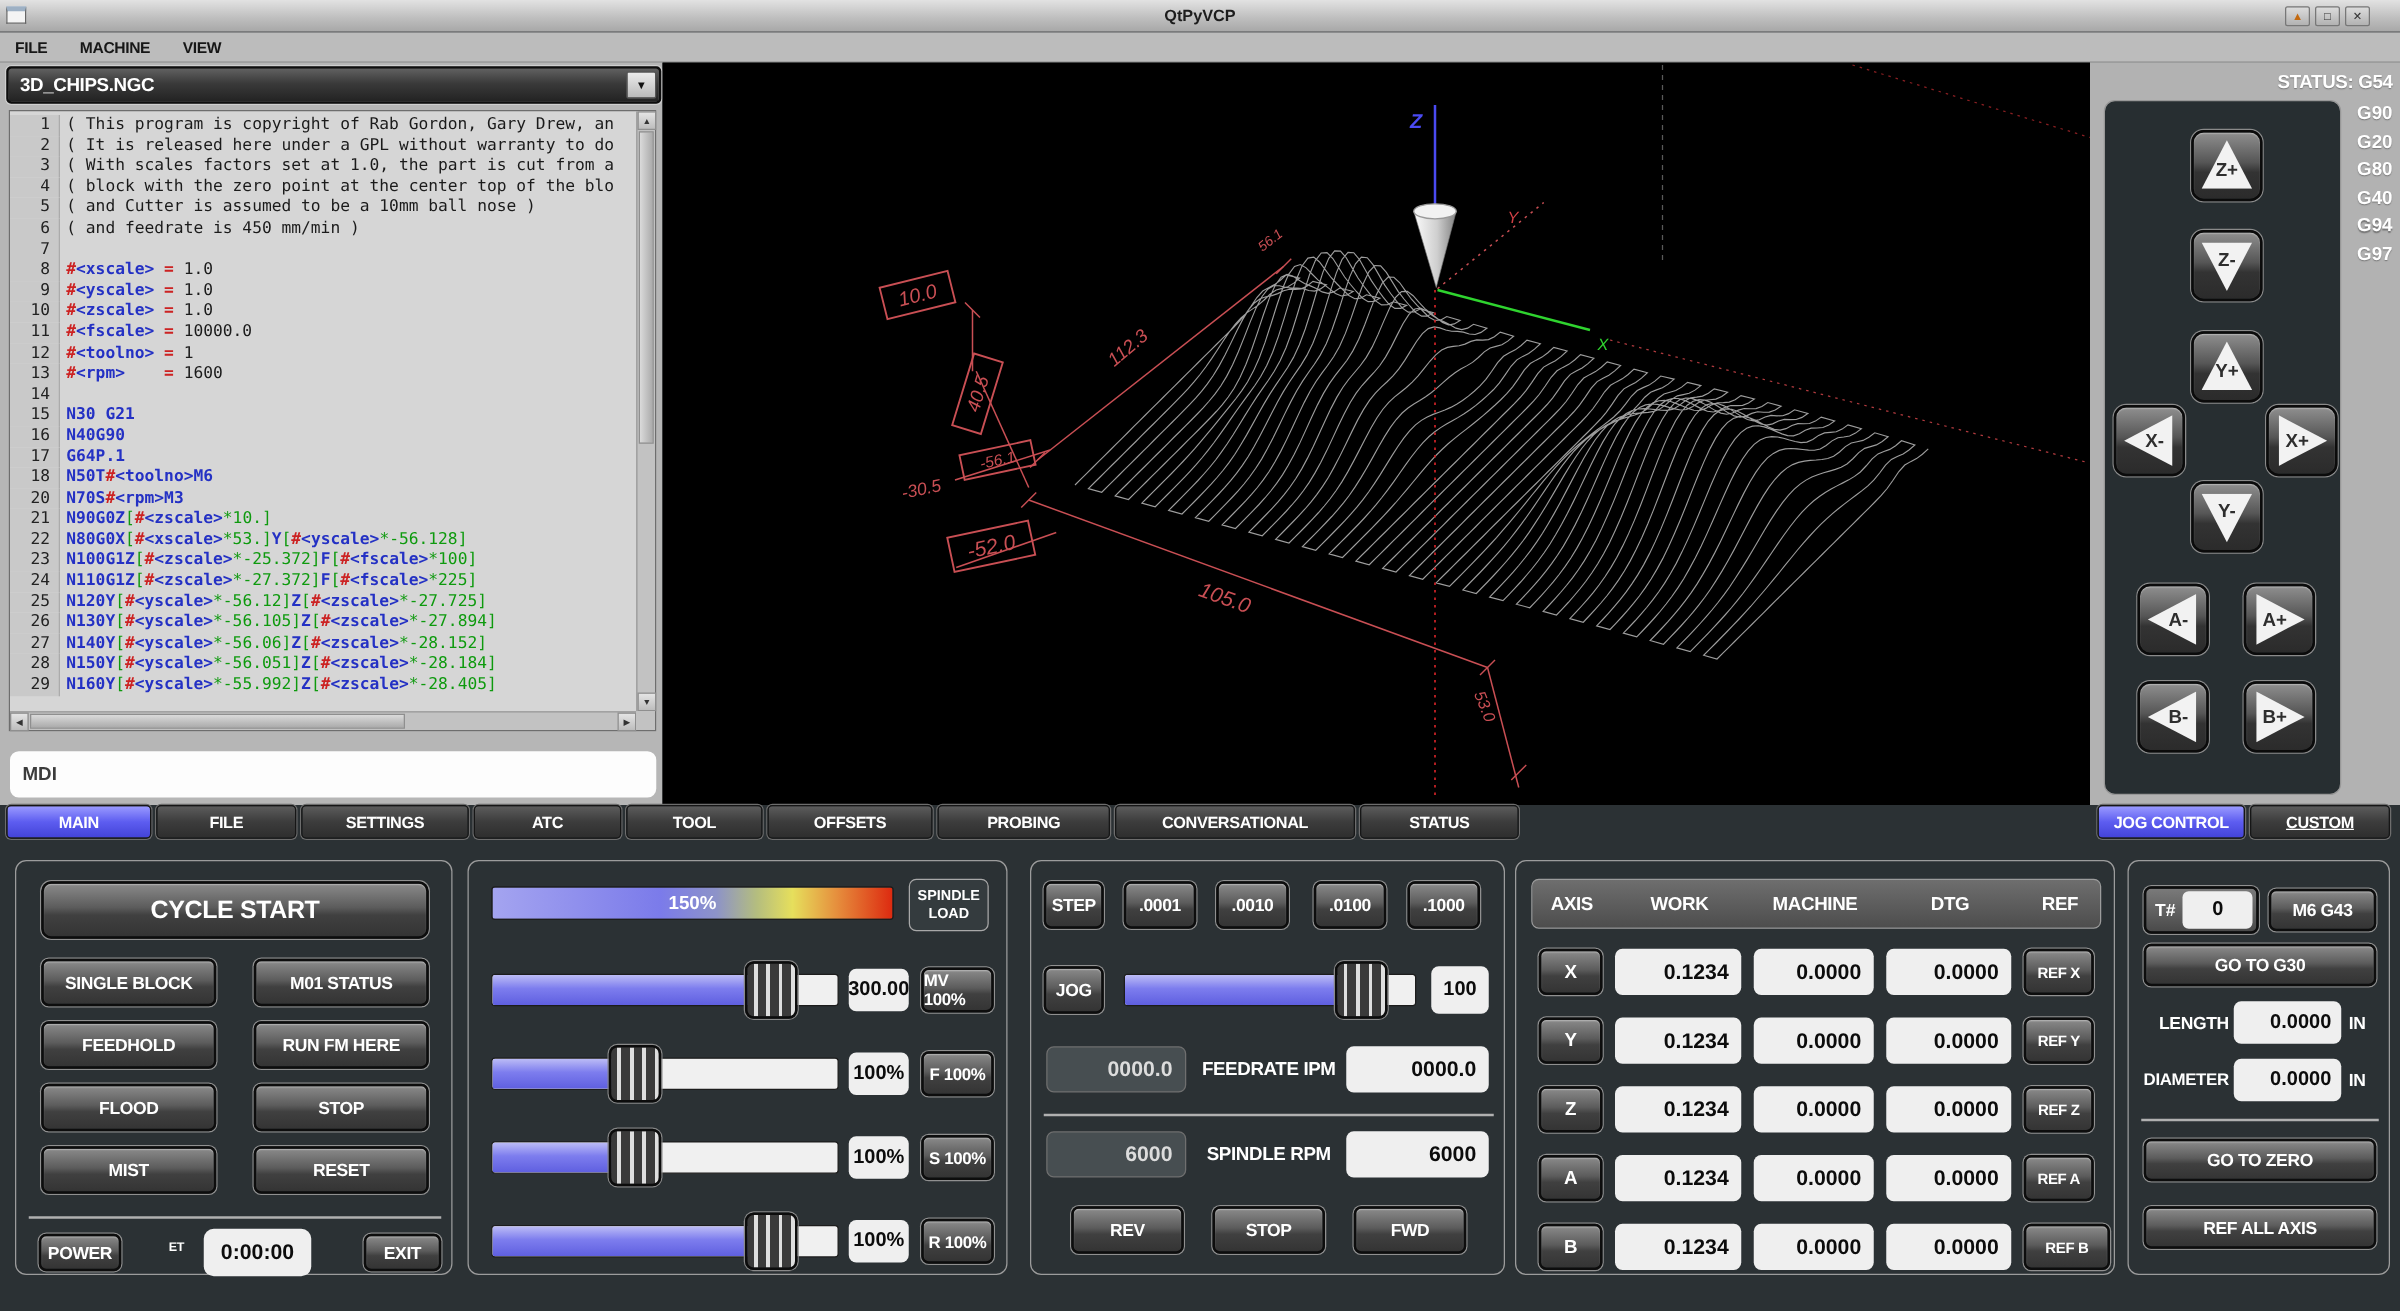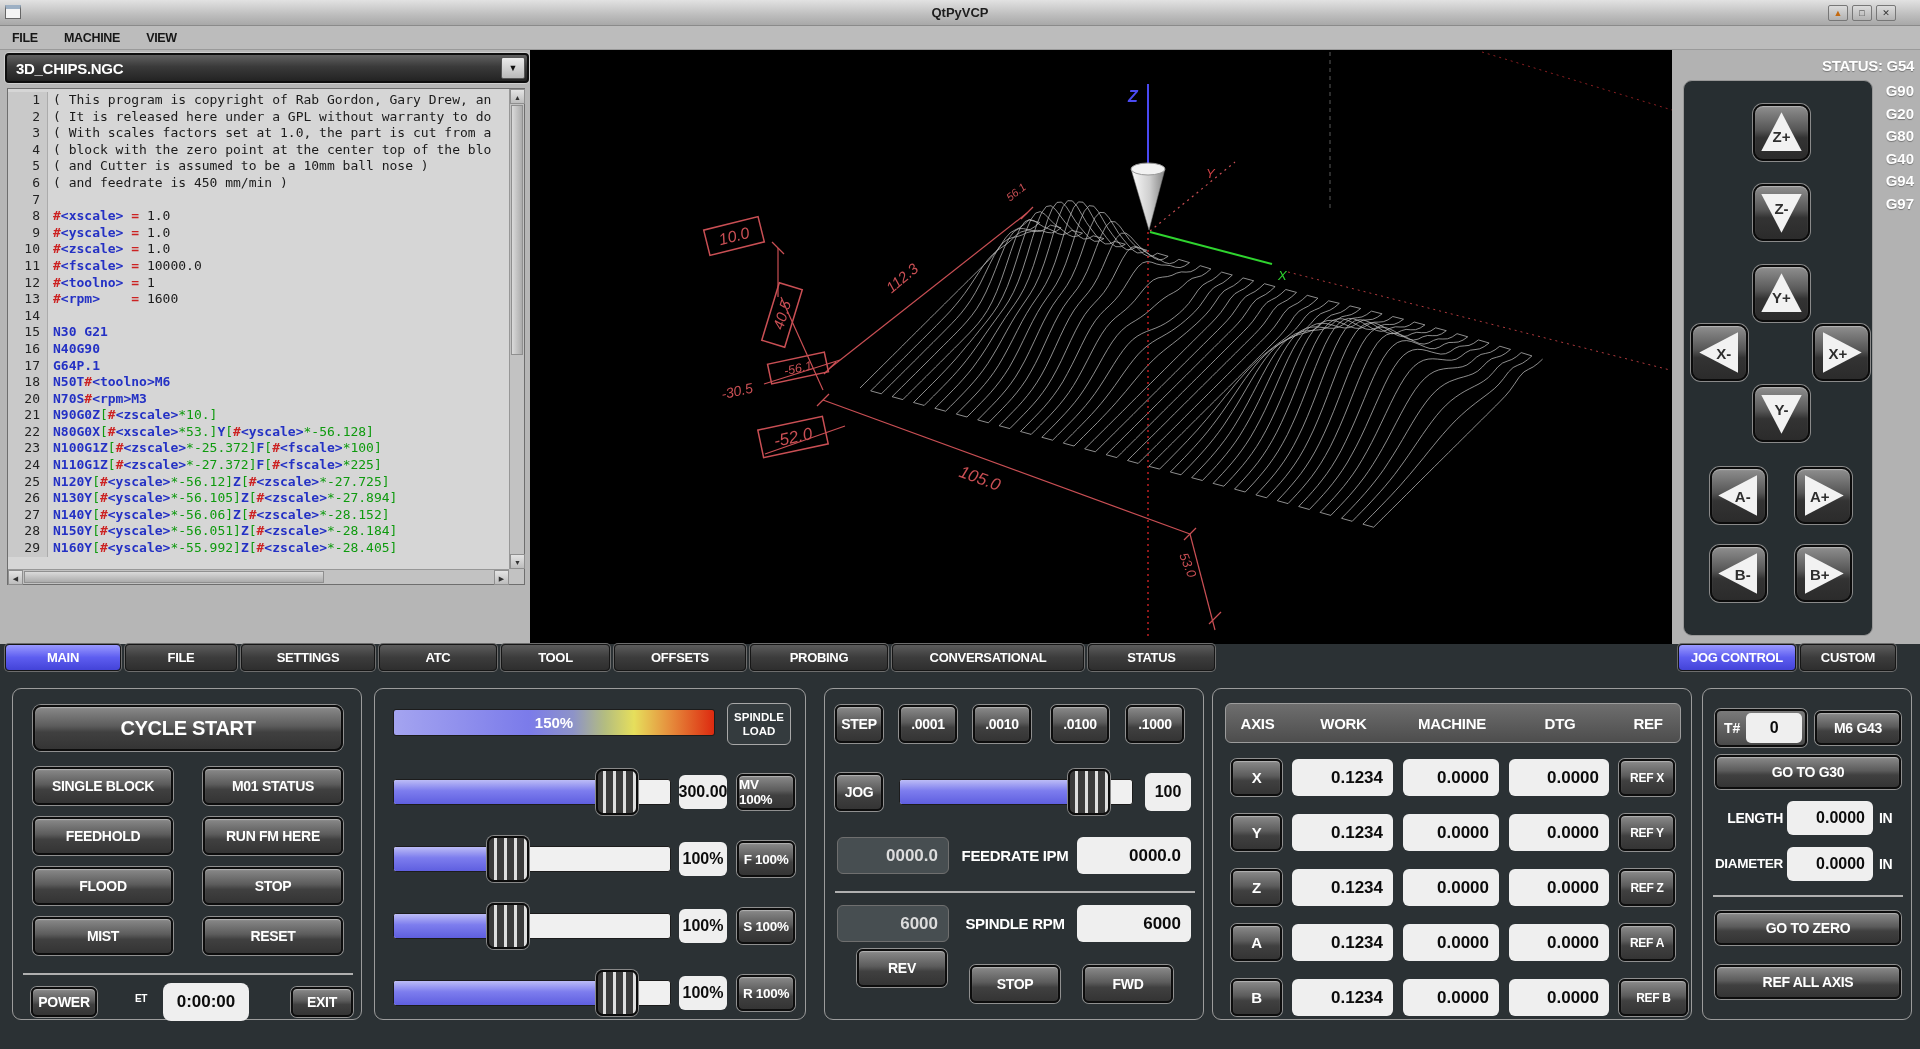--- a/index.html
+++ b/index.html
@@ -180,20 +180,21 @@
       <div id="ed-vthumb"></div>
       <div class="sc-arrow" style="bottom:0;left:0;">▼</div>
     </div>
     <div id="ed-hscroll">
       <div class="sc-arrow" style="left:0;top:0;">◀</div>
       <div id="ed-hthumb"></div>
       <div class="sc-arrow" style="right:0;top:0;">▶</div>
     </div>
     <div id="ed-corner"></div>
   </div>
+  <input id="mdi-input" placeholder="MDI" style="">
 </div>
 
 <div id="viewport">
   <svg id="vp-svg" width="1142" height="594" viewBox="0 0 1142 594" xmlns="http://www.w3.org/2000/svg">
       <defs>
         <linearGradient id="coneg" x1="0" y1="0" x2="1" y2="0">
           <stop offset="0" stop-color="#fbfbfb"></stop>
           <stop offset="0.55" stop-color="#cfcfcf"></stop>
           <stop offset="1" stop-color="#828282"></stop>
         </linearGradient>
@@ -316,21 +317,21 @@
     <div class="tab active" style="left: 5px; width: 116px;">MAIN</div>
     <div class="tab" style="left: 125px; width: 112px;">FILE</div>
     <div class="tab" style="left: 241px; width: 134px;">SETTINGS</div>
     <div class="tab" style="left: 379px; width: 118px;">ATC</div>
     <div class="tab" style="left: 501px; width: 109px;">TOOL</div>
     <div class="tab" style="left: 614px; width: 132px;">OFFSETS</div>
     <div class="tab" style="left: 750px; width: 138px;">PROBING</div>
     <div class="tab" style="left: 892px; width: 192px;">CONVERSATIONAL</div>
     <div class="tab" style="left: 1088px; width: 127px;">STATUS</div>
     <div class="tab active" style="left: 1678px; width: 118px;">JOG CONTROL</div>
-    <div class="tab" style="left: 1800px; width: 96px;">CUSTOM</div>
+    <div class="tab" style="left: 1800px; width: 112px; text-decoration: underline;">CUSTOM</div>
   </div>
 
 <div class="panel" id="p1">
   <div class="btn" style="left:20px;top:16px;width:310px;height:46px;font-size:20px;border-radius:8px;">CYCLE START</div>
   <div id="p1-grid">
       <div class="btn" style="left: 20px; top: 78px; width: 140px; height: 38px;">SINGLE BLOCK</div>
       <div class="btn" style="left: 190px; top: 78px; width: 140px; height: 38px;">M01 STATUS</div>
       <div class="btn" style="left: 20px; top: 128px; width: 140px; height: 38px;">FEEDHOLD</div>
       <div class="btn" style="left: 190px; top: 128px; width: 140px; height: 38px;">RUN FM HERE</div>
       <div class="btn" style="left: 20px; top: 178px; width: 140px; height: 38px;">FLOOD</div>
@@ -395,21 +396,21 @@
   <div class="slider-handle" id="jog-handle" style="top: 80px; left: 242.96px;"></div>
   <div class="vbox" style="left:320px;top:84px;width:46px;height:38px;justify-content:center;font-size:16px;">100</div>
   <div class="dbox" style="left:12px;top:148px;width:112px;height:37px;font-size:17px;">0000.0</div>
   <span class="plabel" style="left:134px;top:158px;width:112px;text-align:center;font-size:15px;">FEEDRATE IPM</span>
   <div class="vbox" style="left:252px;top:148px;width:114px;height:37px;justify-content:flex-end;padding-right:10px;font-size:17px;">0000.0</div>
   <div class="divider" style="left:10px;top:202px;width:360px;"></div>
   <div class="dbox" style="left:12px;top:216px;width:112px;height:37px;font-size:17px;">6000</div>
   <span class="plabel" style="left:134px;top:226px;width:112px;text-align:center;font-size:15px;">SPINDLE RPM</span>
   <div class="vbox" style="left:252px;top:216px;width:114px;height:37px;justify-content:flex-end;padding-right:10px;font-size:17px;">6000</div>
   <div id="p3-spindle-btns">
-      <div class="btn" style="left: 32px; top: 260px; width: 90px; height: 38px;">REV</div>
+      <div class="btn" style="left: 32px; top: 276px; width: 90px; height: 38px;">REV</div>
       <div class="btn" style="left: 145px; top: 276px; width: 90px; height: 38px;">STOP</div>
       <div class="btn" style="left: 258px; top: 276px; width: 90px; height: 38px;">FWD</div>
     </div>
 </div>
 
 <div class="panel" id="p4">
   <div class="dro-hdr">
       <span style="position: absolute; left: 6px; width: 51px;">AXIS</span>
       <span style="position: absolute; left: 67px; width: 101px;">WORK</span>
       <span style="position: absolute; left: 178px; width: 96px;">MACHINE</span>

